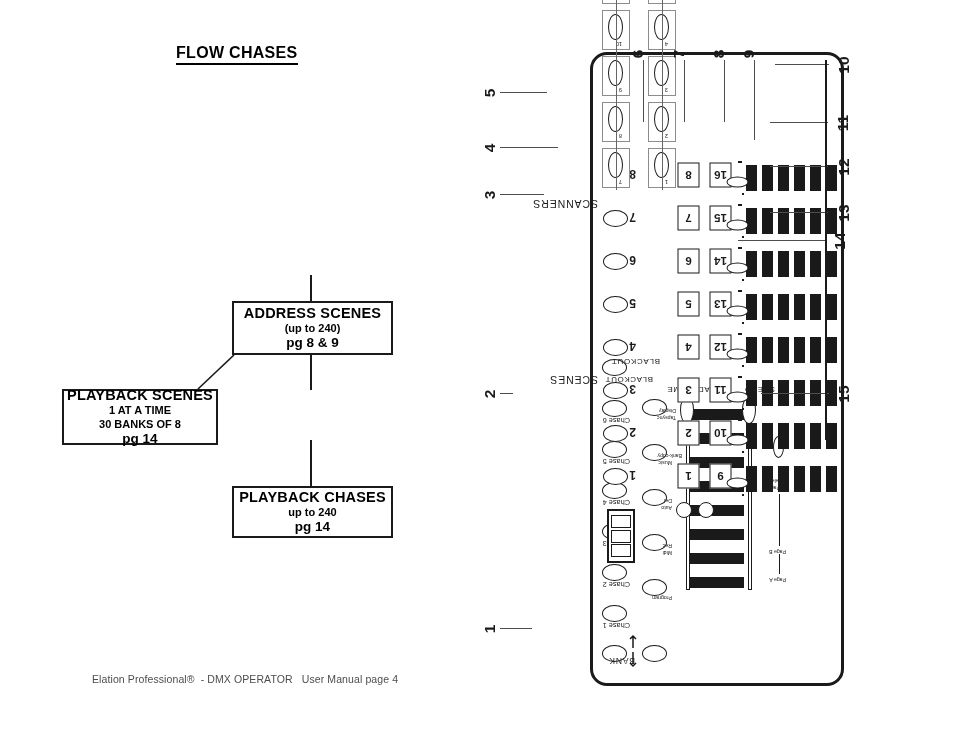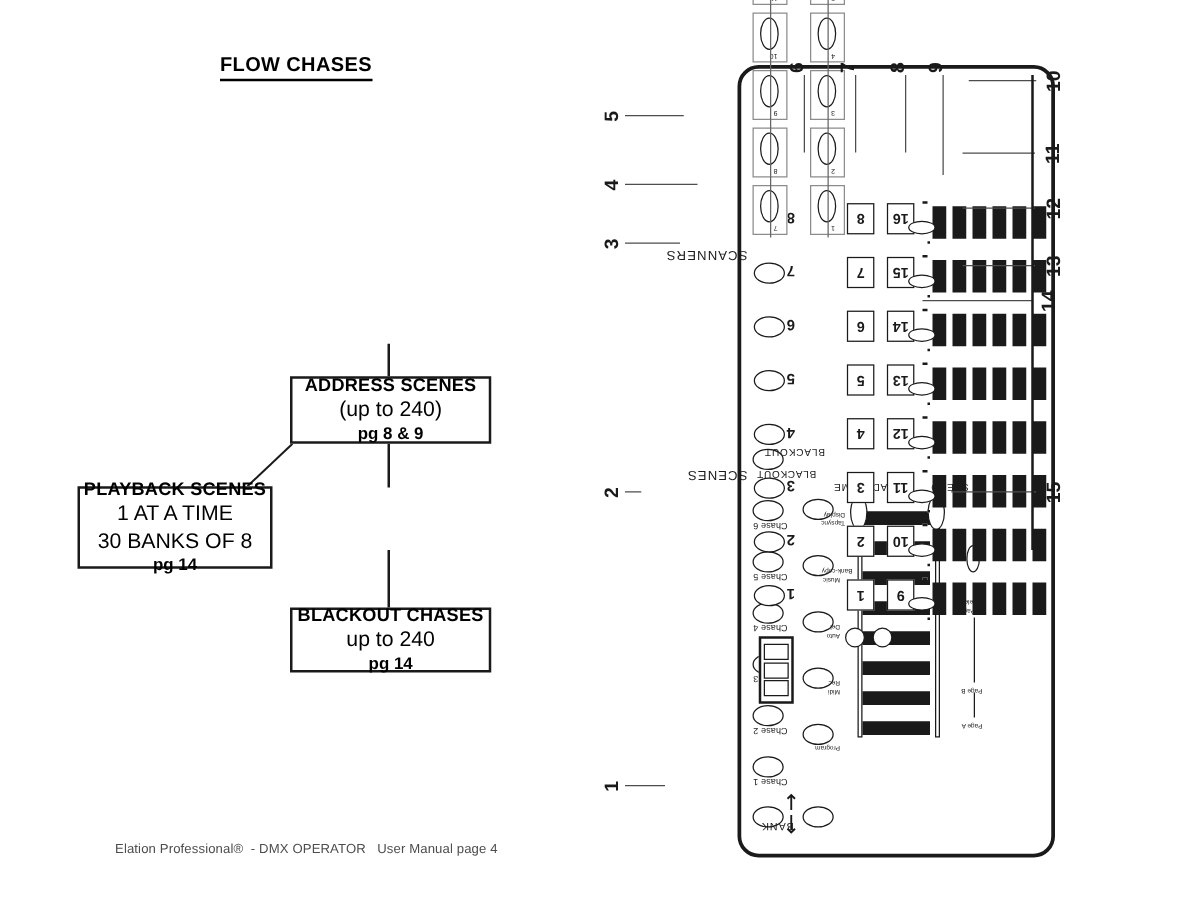--- a/index.html
+++ b/index.html
@@ -41,26 +41,26 @@
     border: 2px solid #1a1a1a;
     background: #fff;
     text-align: center;
     display: flex;
     flex-direction: column;
     justify-content: center;
     align-items: center;
     z-index: 3;
   }
   .fbox .l1 { font-size: 14.5px; font-weight: bold; line-height: 1.12; letter-spacing: .2px;}
-  .fbox .l2 { font-size: 17px; font-weight: normal; line-height: 1.3; }
+  .fbox .l2 { font-size: 11px; font-weight: bold; line-height: 1.3; }
   .fbox .l3 { font-size: 13.5px; font-weight: bold; line-height: 1.2; }
 
   #box-address   { left: 249px; top: 221px; width: 110px; height: 55px; }
   #box-progscene { left: 232px; top: 301px; width: 161px; height: 54px; }
-  #box-playscene { left: 62px;  top: 389px; width: 156px; height: 66px; }
+  #box-playscene { left: 62px;  top: 389px; width: 156px; height: 56px; }
   #box-progchase { left: 232px; top: 389px; width: 161px; height: 52px; }
   #box-playchase { left: 232px; top: 486px; width: 161px; height: 52px; }
 
   .conn { position: absolute; background: #1a1a1a; z-index: 1; }
   
   #c1 { left: 310px; top: 275px; width: 1.6px; height: 27px; }
   
   #c2 { left: 310px; top: 354px; width: 1.6px; height: 36px; }
   
   #c3 { left: 310px; top: 440px; width: 1.6px; height: 47px; }
@@ -276,21 +276,21 @@
 
   <div class="fbox" id="box-playscene">
     <div class="l1"><span>PLAYBACK SCENES</span></div>
     <div class="l2"><span>1 AT A TIME</span></div>
     <div class="l2"><span>30 BANKS OF 8</span></div>
     <div class="l3"><span>pg 14</span></div>
   </div>
 
 
   <div class="fbox" id="box-playchase">
-    <div class="l1"><span>BLACKOUT CHASES</span></div>
+    <div class="l1"><span>PLAYBACK CHASES</span></div>
     <div class="l2"><span>up to 240</span></div>
     <div class="l3"><span>pg 14</span></div>
   </div>
 
   <div id="footer">Elation Professional®  - DMX OPERATOR   User Manual page 4</div>
 </div>
 
 <div id="right-panel">
 
   <div id="console-rot">

